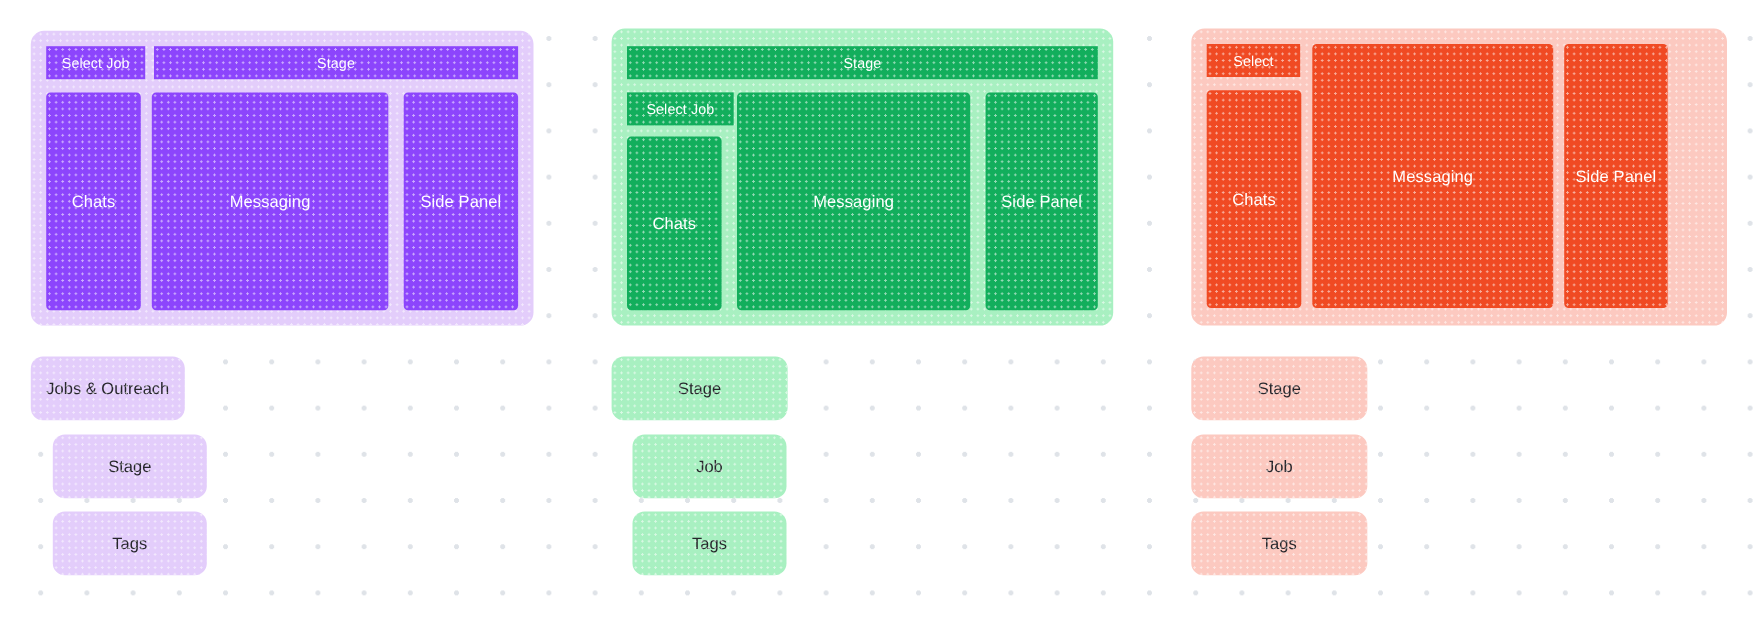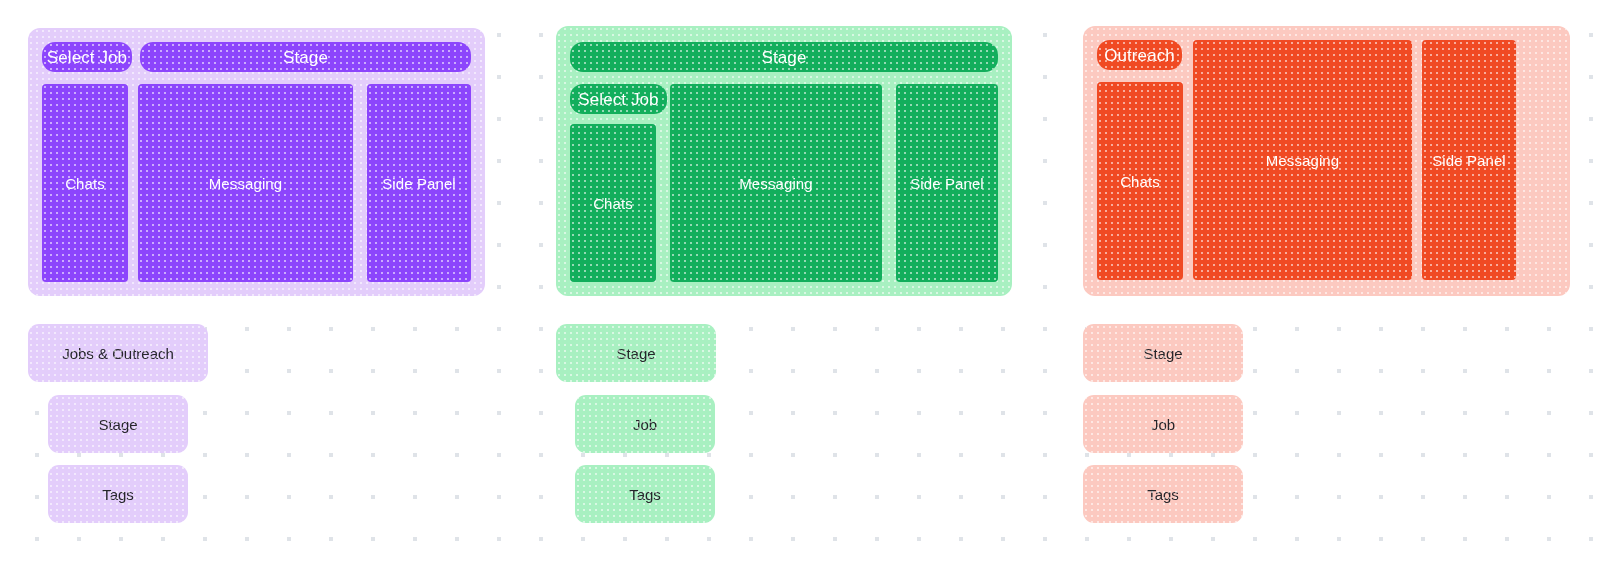--- a/index.html
+++ b/index.html
@@ -50,22 +50,22 @@
     display: flex;
     align-items: center;
     justify-content: center;
     color: #ffffff;
     font-size: 15px;
     line-height: 1;
     letter-spacing: .1px;
   }
 
   .block.pill {
-    border-radius: 13px;
-    font-size: 17px;
+    border-radius: 0;
+    font-size: 13px;
   }
 
   
   #ws-purple       { left: 28px;  top: 28px;  width: 457px; height: 268px; background: #E3CDFB; }
   #ws-purple .block { background: #8C45FC; }
 
   
   #ws-green        { left: 556px; top: 26px;  width: 456px; height: 270px; background: #A8F0C1; }
   #ws-green .block { background: #12AE5C; }
 
@@ -114,31 +114,31 @@
     <div class="block tex" style="left:14px; top:98px; width:86px; height:158px;">Chats</div>
 
     <div class="block tex" style="left:114px; top:58px; width:212px; height:198px;">Messaging</div>
 
     <div class="block tex" style="left:340px; top:58px; width:102px; height:198px;">Side Panel</div>
   </div>
 </div>
 
 <div class="panel tex" id="ws-red">
   <div class="panel-inner">
-    <div class="block pill tex" style="left:14px; top:14px; width:85px; height:30px;">Outreach</div>
+    <div class="block pill tex" style="left:14px; top:14px; width:85px; height:30px;">Select</div>
 
     <div class="block tex" style="left:14px; top:56px; width:86px; height:198px;">Chats</div>
 
     <div class="block tex" style="left:110px; top:14px; width:219px; height:240px;">Messaging</div>
 
     <div class="block tex" style="left:339px; top:14px; width:94px; height:240px;">Side Panel</div>
   </div>
 </div>
 
-<div class="chip purple tex" style="left:28px; top:324px; width:180px; height:58px;">Jobs &amp; Outreach</div>
+<div class="chip purple tex" style="left:28px; top:324px; width:140px; height:58px;">Jobs &amp; Outreach</div>
 
 <div class="chip purple tex" style="left:48px; top:395px; width:140px; height:58px;">Stage</div>
 
 <div class="chip purple tex" style="left:48px; top:465px; width:140px; height:58px;">Tags</div>
 
 <div class="chip green tex" style="left:556px; top:324px; width:160px; height:58px;">Stage</div>
 
 <div class="chip green tex" style="left:575px; top:395px; width:140px; height:58px;">Job</div>
 
 <div class="chip green tex" style="left:575px; top:465px; width:140px; height:58px;">Tags</div>

